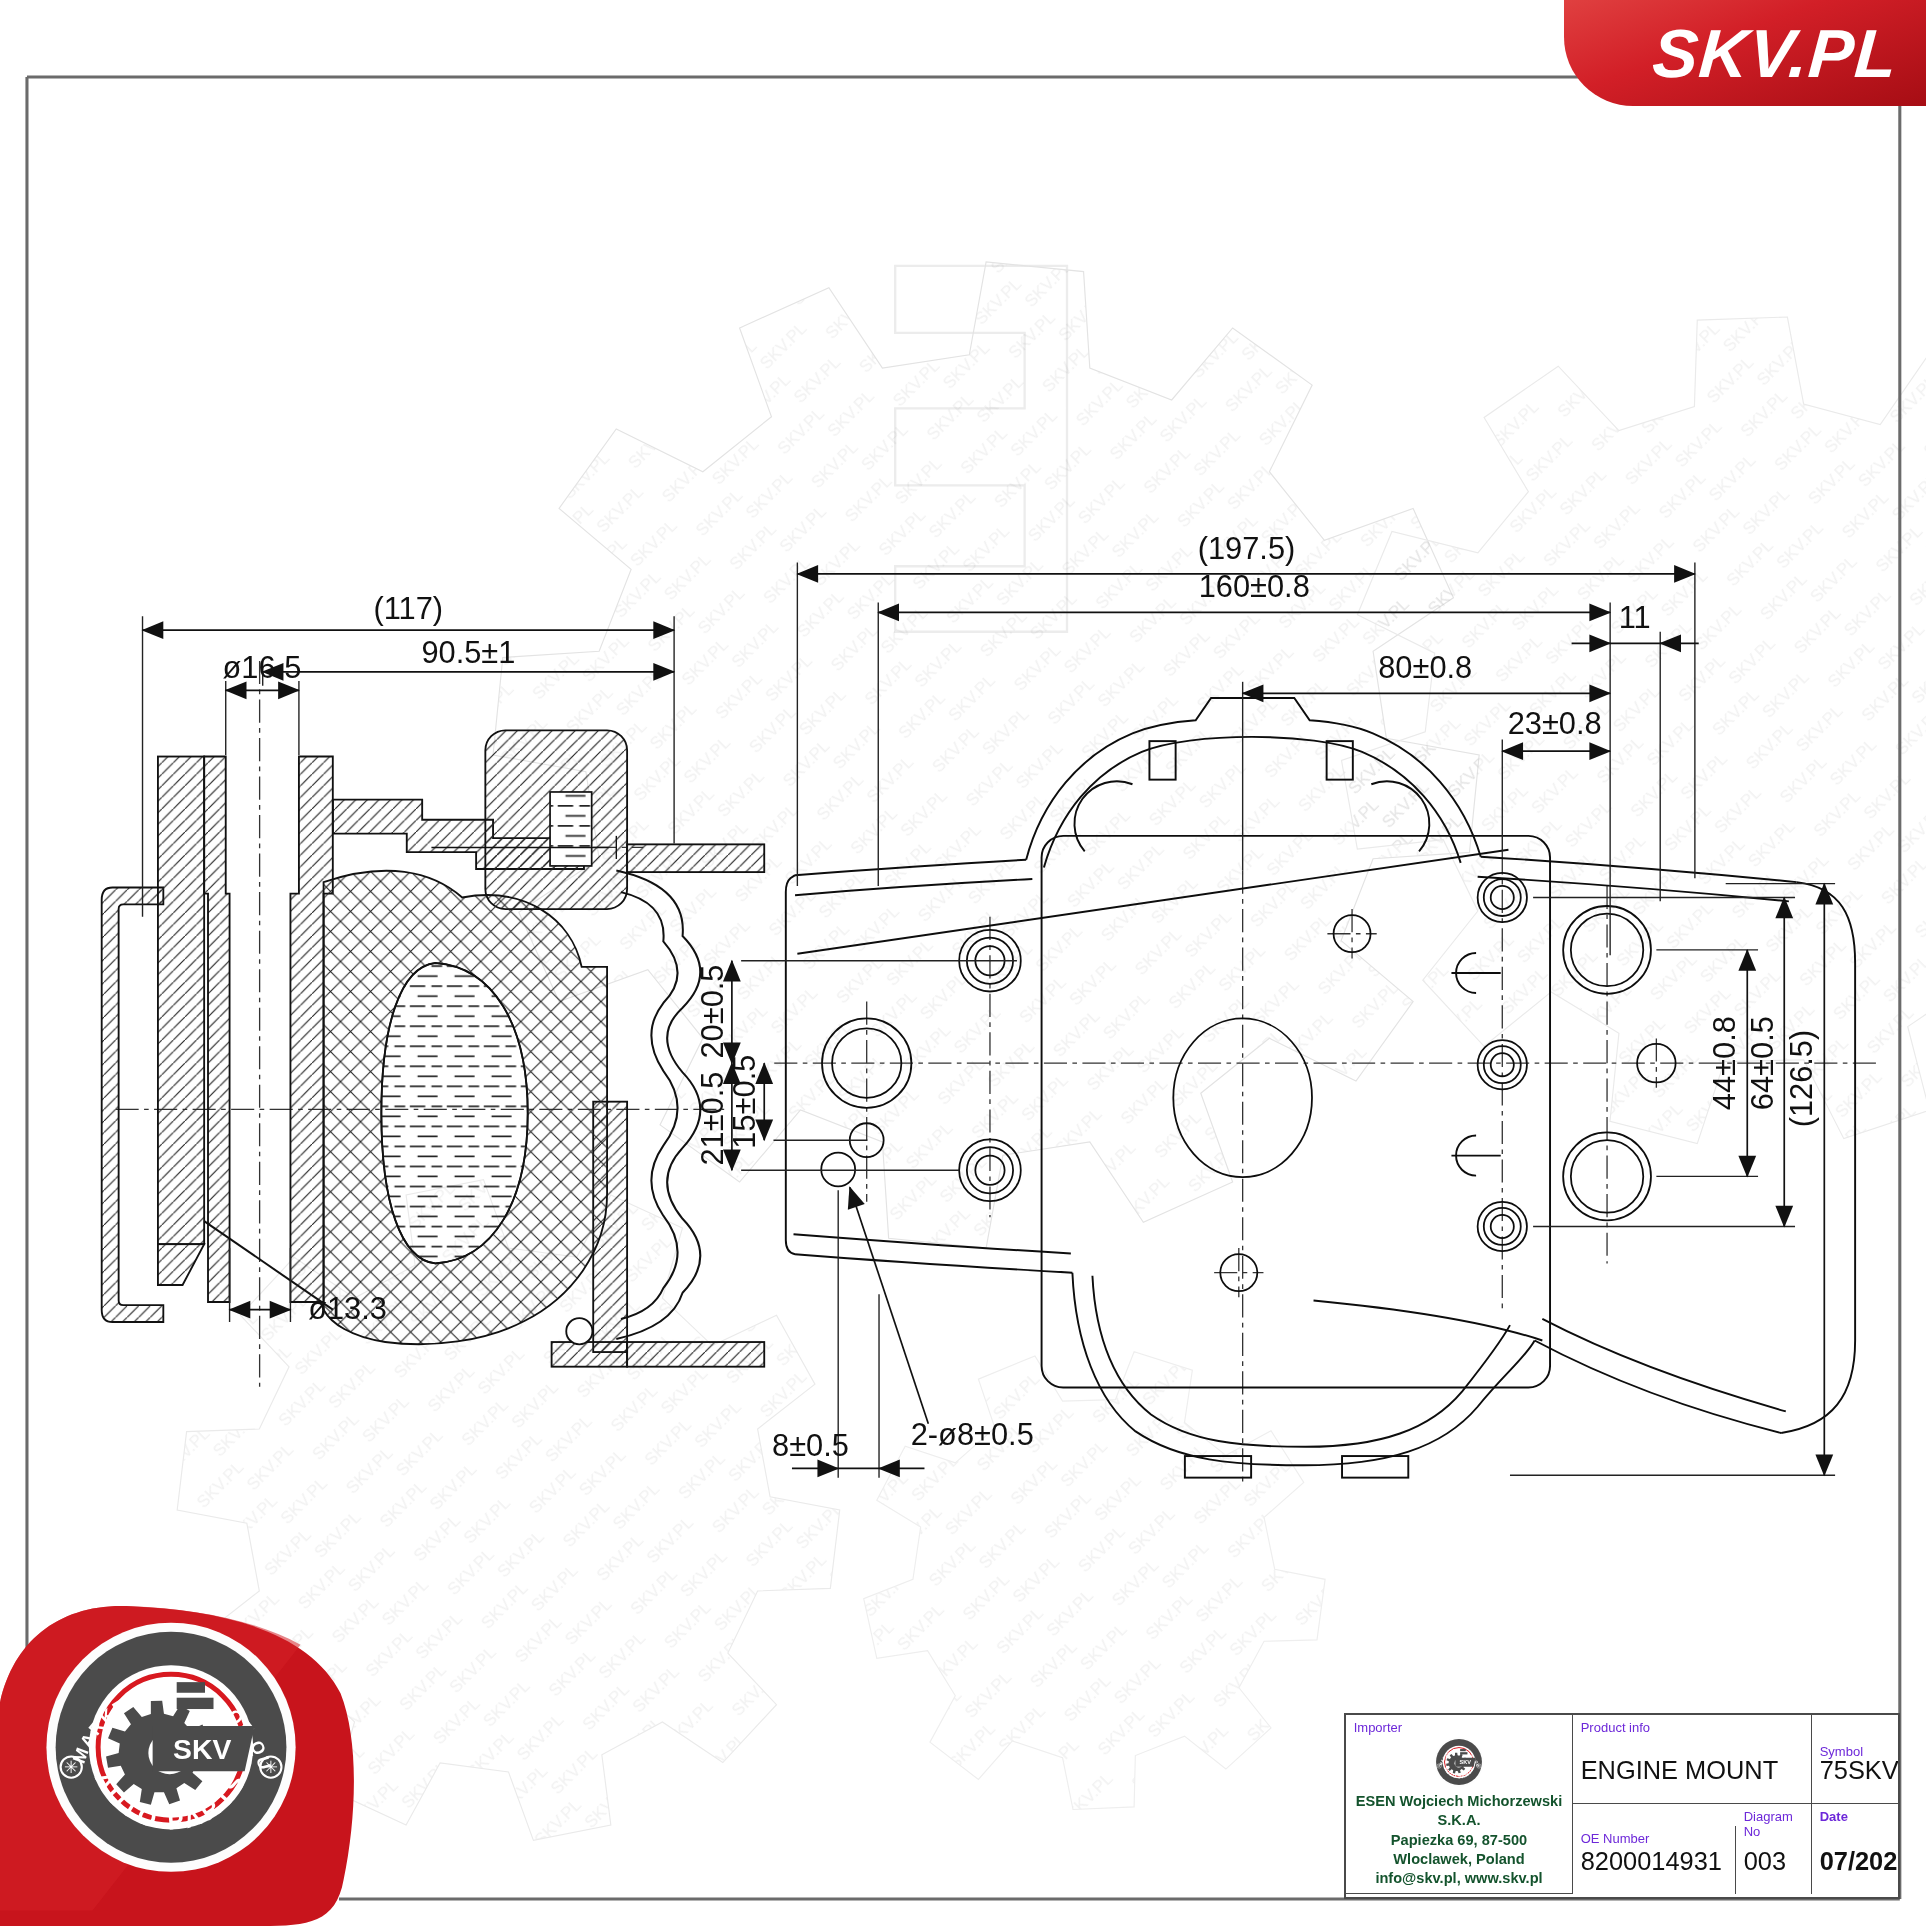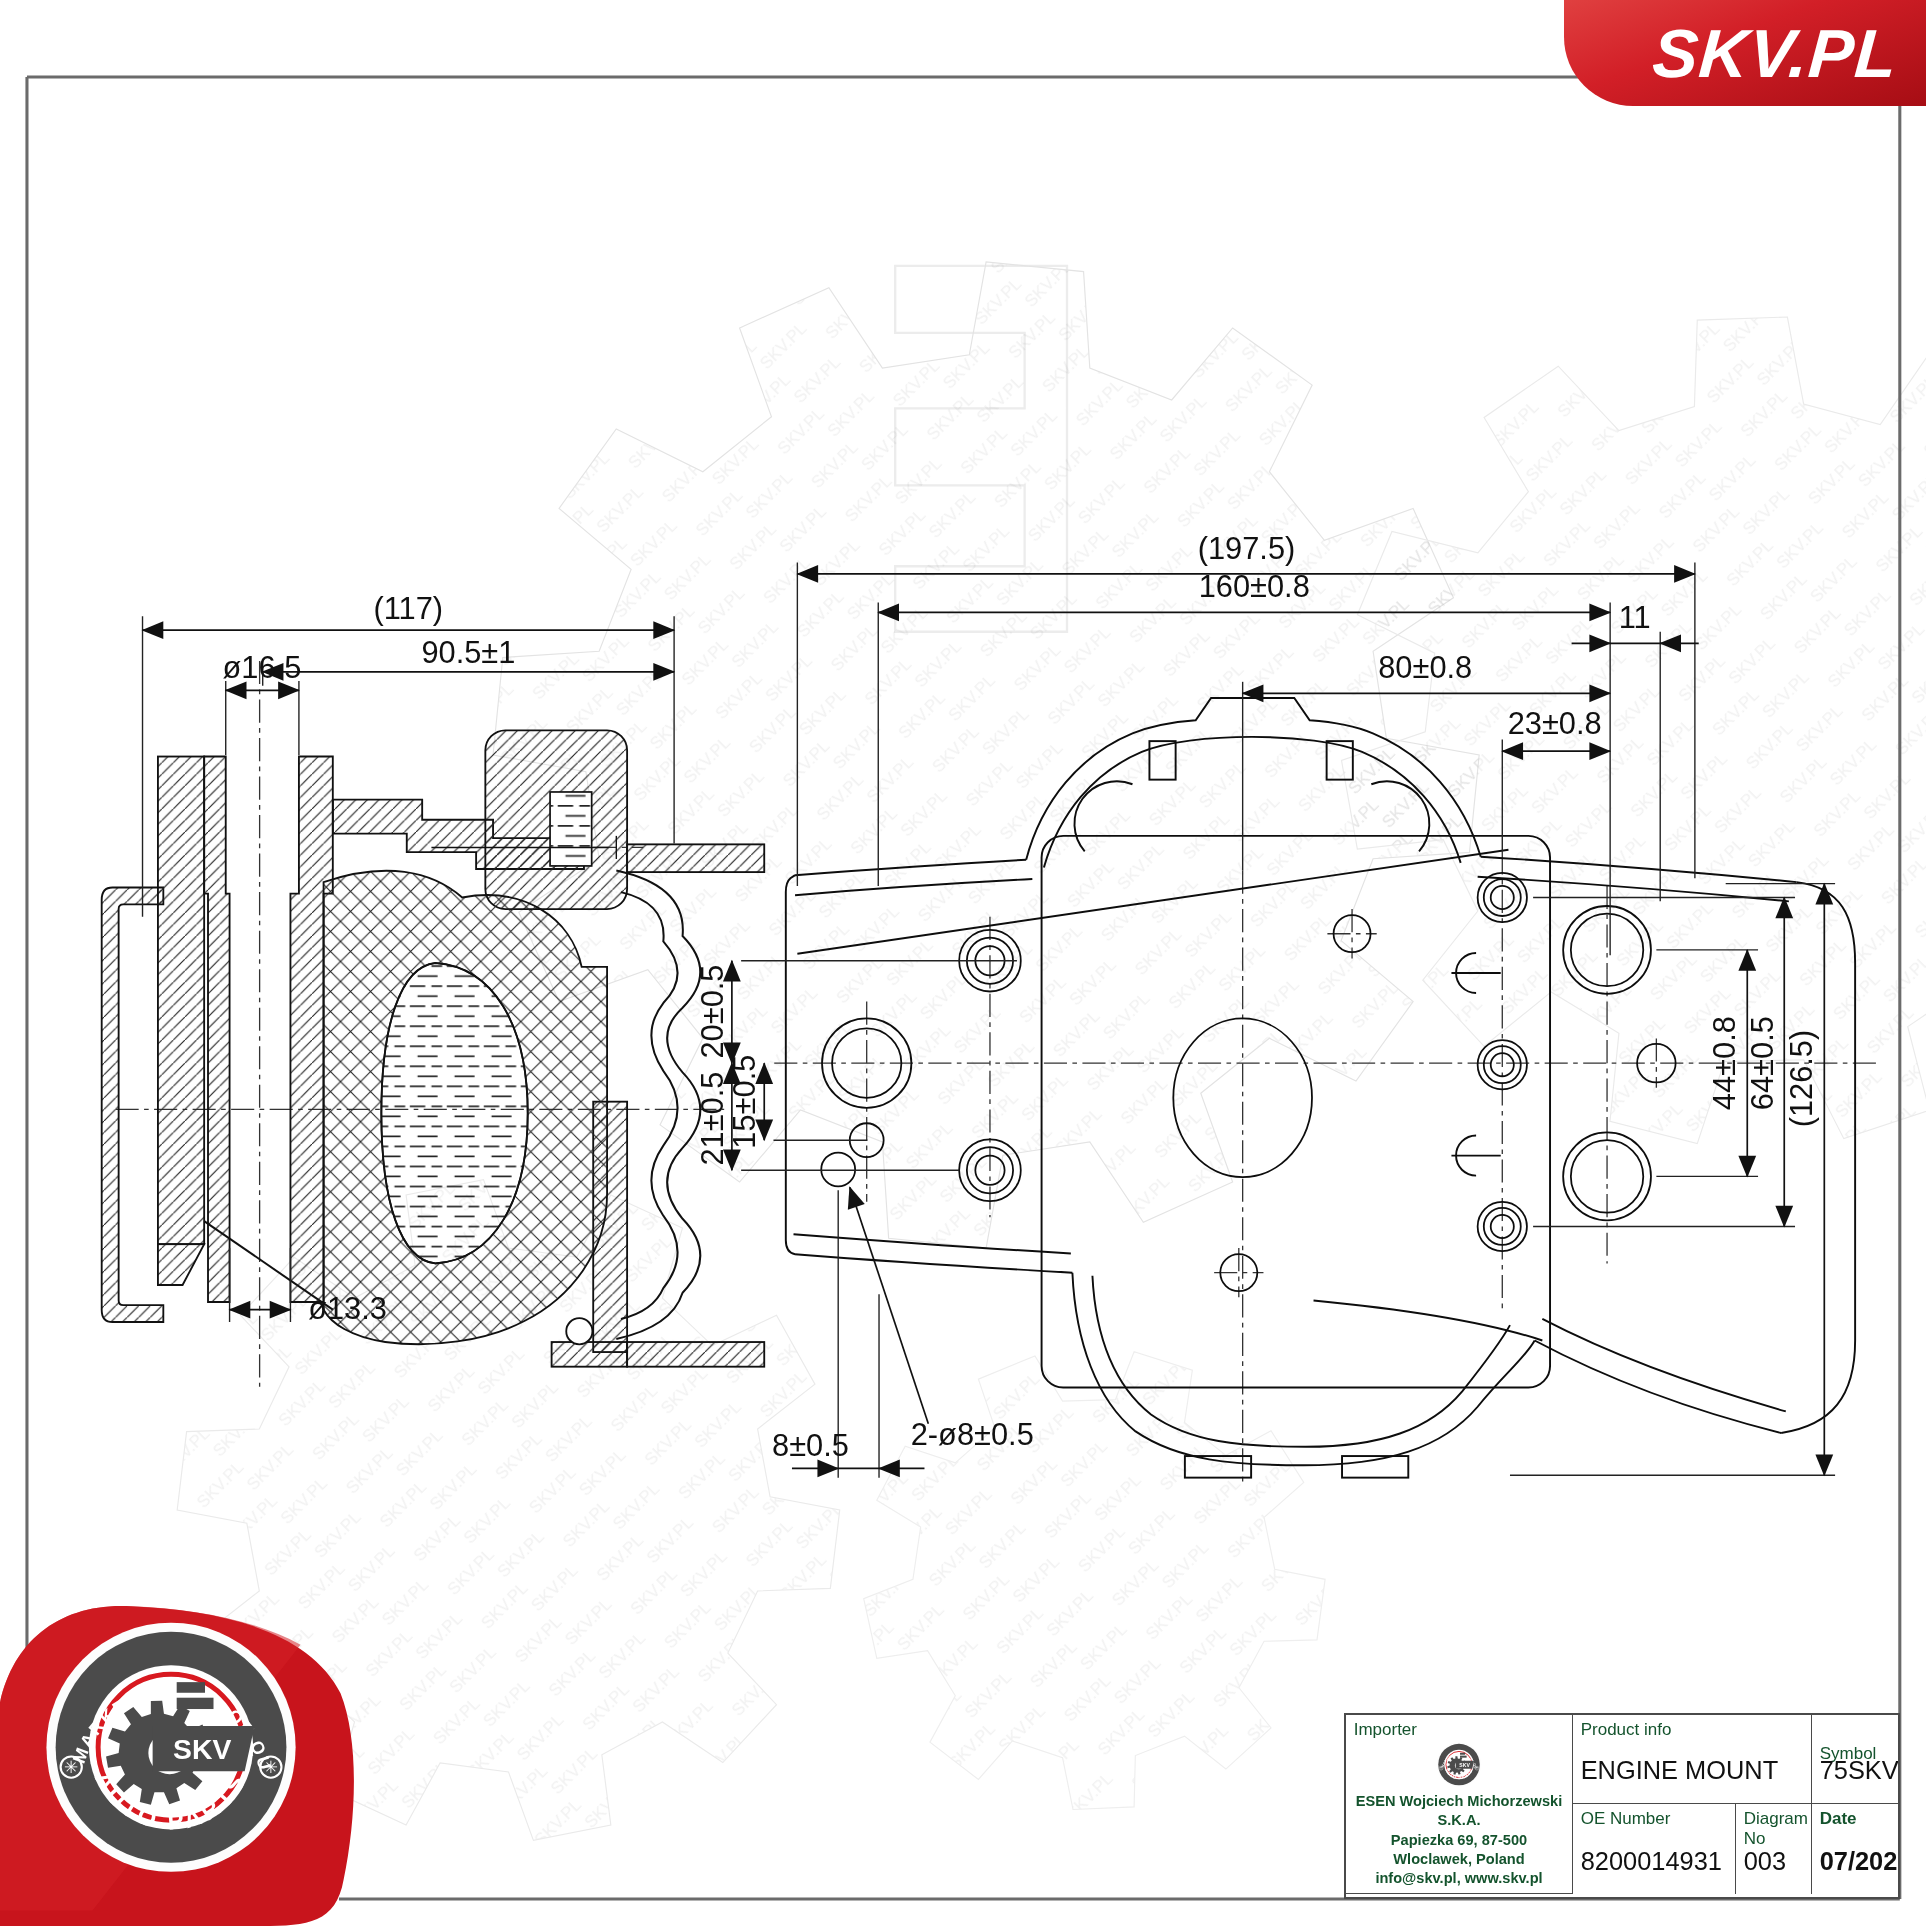--- a/index.html
+++ b/index.html
@@ -14,27 +14,27 @@
     padding-right:29px;box-sizing:border-box;z-index:6;}
   .banner span{color:#fff;font-size:68px;font-weight:bold;font-style:italic;
     letter-spacing:0.8px;transform:skewX(-4deg);line-height:1;}
 
   
   .tblock{position:absolute;left:1344px;top:1713px;width:556px;height:186px;
     border:2.3px solid #4a4a4a;box-sizing:border-box;background:#fff;z-index:5;
     display:grid;grid-template-columns:227px 163px 76px 86px;grid-template-rows:89px 90px;}
   .tb-cell{border-right:1.5px solid #4a4a4a;border-bottom:1.5px solid #4a4a4a;
     position:relative;box-sizing:border-box;padding:4.6px 7.7px;overflow:hidden;}
-  .tb-label{font-size:17px;color:#14532d;}
+  .tb-label{font-size:13px;color:#6d28d9;}
   .tb-value{font-size:25.4px;color:#111;position:absolute;left:7.7px;bottom:18px;white-space:nowrap;}
   .cell-importer{grid-row:1/3;grid-column:1;display:flex;flex-direction:column;align-items:center;}
   .cell-importer .tb-label{align-self:flex-start;}
   .cell-product{grid-column:2/4;grid-row:1;}
   .cell-symbol{grid-column:4;grid-row:1;border-right:none;margin-top:24px;}
-  .cell-oe{grid-column:2;grid-row:2;border-bottom:none;}
+  .cell-oe{grid-column:2;grid-row:2;border-bottom:none;margin-top:22px;}
   .cell-diagram{grid-column:3;grid-row:2;border-bottom:none;}
   .cell-date{grid-column:4;grid-row:2;border-right:none;border-bottom:none;font-weight:bold;}
   .addr{font-size:14.6px;font-weight:bold;color:#14532d;text-align:center;line-height:1.32;margin-top:4px;}
 </style>
 </head>
 <body>
 
 <svg id="stage" viewBox="0 0 2500 2500">
   <defs>
     <pattern id="hatchM" width="15" height="15" patternUnits="userSpaceOnUse">

